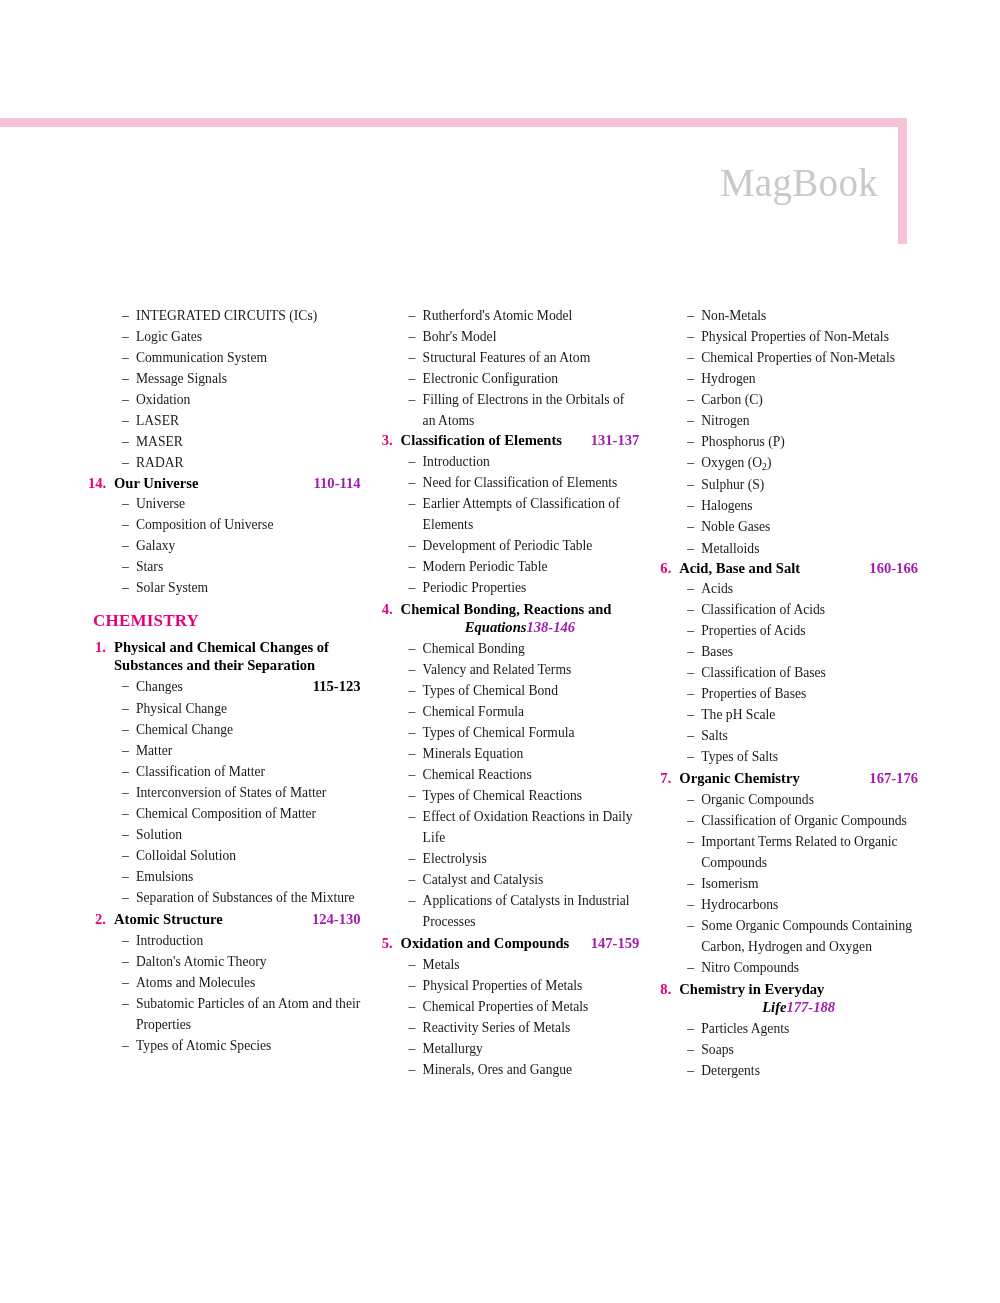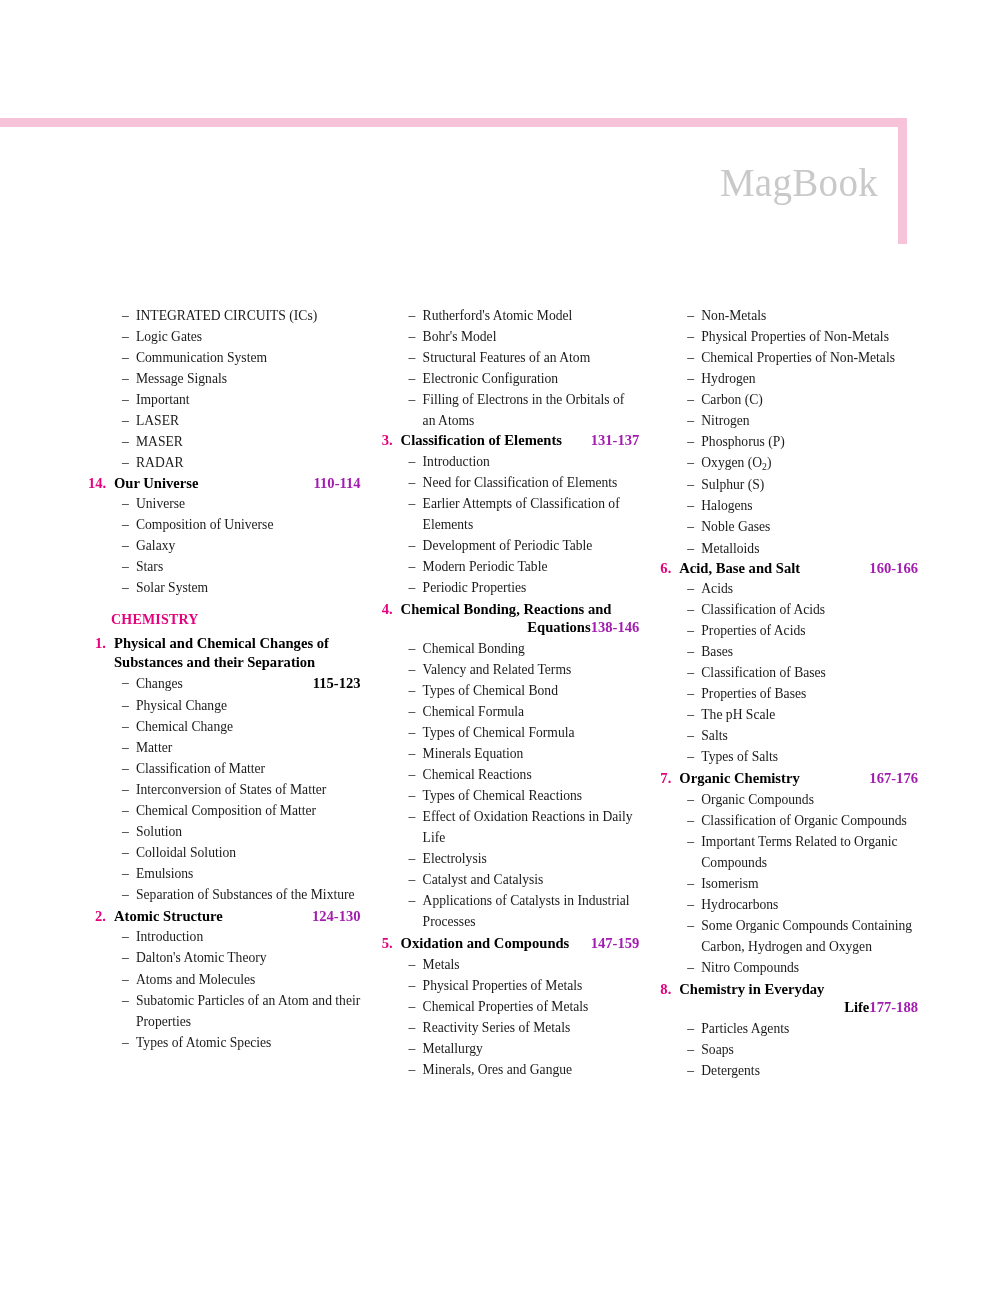--- a/index.html
+++ b/index.html
@@ -62,23 +62,23 @@
     box-sizing: border-box;
     padding-right: 6px;
   }
   .col.c2 { padding-left: 8px; }
   .col.c3 { padding-left: 8px; }
 
   
   .subject-heading {
     color: #e5007d;
     font-weight: bold;
-    font-size: 14px;
+    font-size: 17px;
     letter-spacing: 0.2px;
-    margin: 14px 0 7px 23px;
+    margin: 14px 0 7px 5px;
     line-height: 1.1;
   }
 
   .chapter {
     margin-bottom: 2px;
   }
   .chapter-head {
     display: flex;
     align-items: flex-start;
     font-weight: bold;
@@ -108,22 +108,23 @@
     font-weight: bold;
     color: #a21caf;
   }
 
   
   .ch-title-wrap.stacked {
     display: block;
   }
   .ch-title-wrap.stacked .line2 {
     display: flex;
-    justify-content: flex-end;
+    justify-content: center;
     align-items: baseline;
+    font-style: italic;
   }
 
   
   ul.subs {
     list-style: none;
     margin: 0 0 0 0;
     padding: 0 0 0 34px;
   }
   ul.subs li {
     position: relative;
@@ -175,21 +176,21 @@
         <li>
           <span class="dash">–</span>
           <span class="sub-text">Communication System</span>
         </li>
         <li>
           <span class="dash">–</span>
           <span class="sub-text">Message Signals</span>
         </li>
         <li>
           <span class="dash">–</span>
-          <span class="sub-text">Important</span>
+          <span class="sub-text">Oxidation</span>
         </li>
         <li>
           <span class="dash">–</span>
           <span class="sub-text">LASER</span>
         </li>
         <li>
           <span class="dash">–</span>
           <span class="sub-text">MASER</span>
         </li>
         <li>

